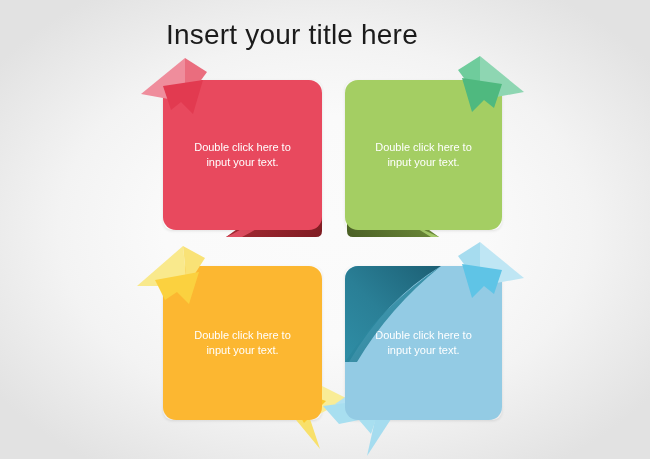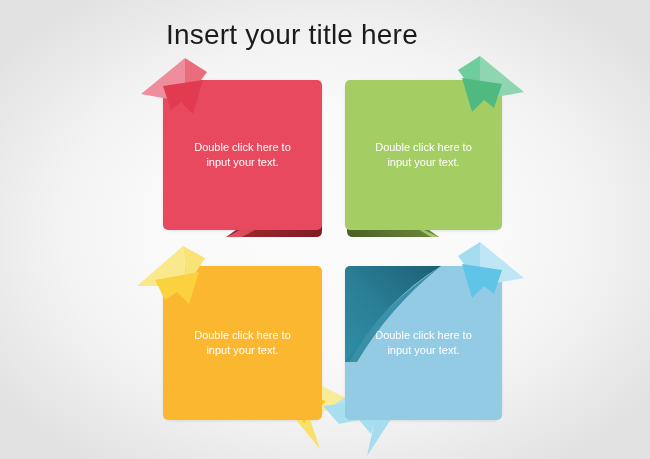--- a/index.html
+++ b/index.html
@@ -40,21 +40,21 @@
 
   
   .card {
     position: absolute;
     border-radius: 9px;
     box-shadow: 0 1px 3px rgba(0,0,0,0.10);
   }
   .card-body {
     position: absolute;
     inset: 0;
-    border-radius: 5px;
+    border-radius: 13px;
     overflow: hidden;
   }
   .card-label {
     position: absolute;
     left: 0;
     width: 100%;
     top: 50%;
     transform: translateY(-50%);
     text-align: center;
     color: #ffffff;

